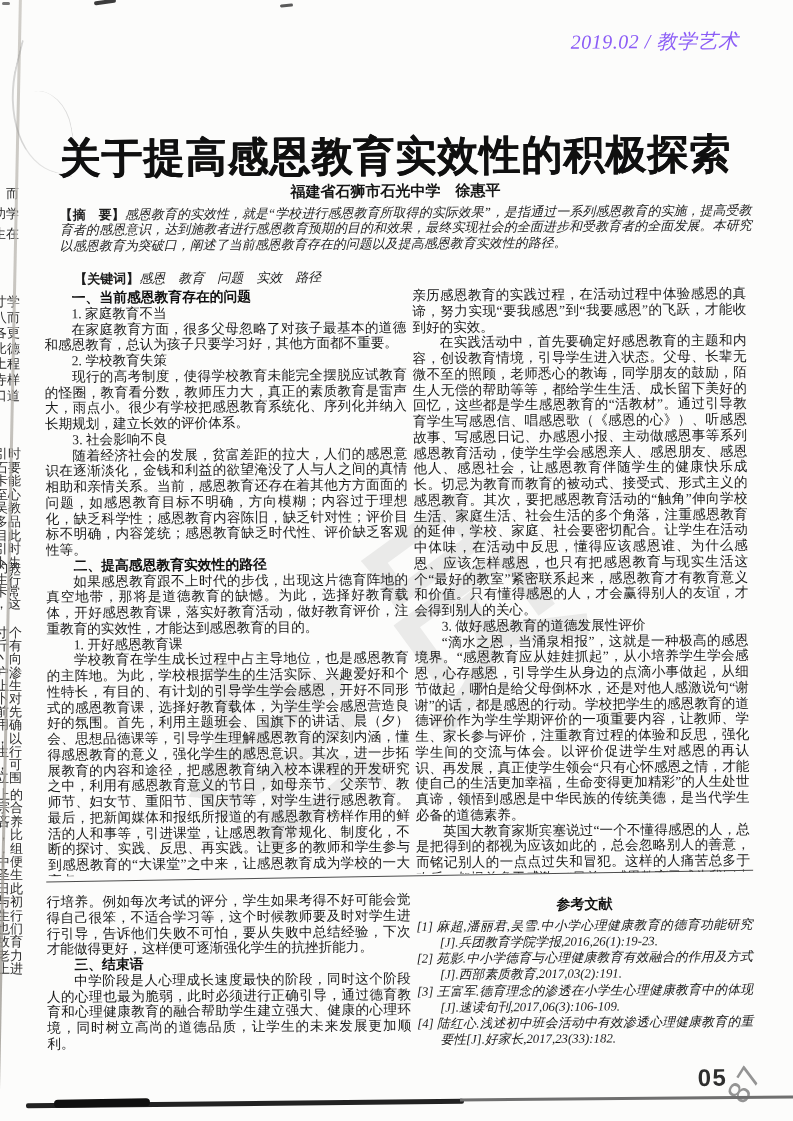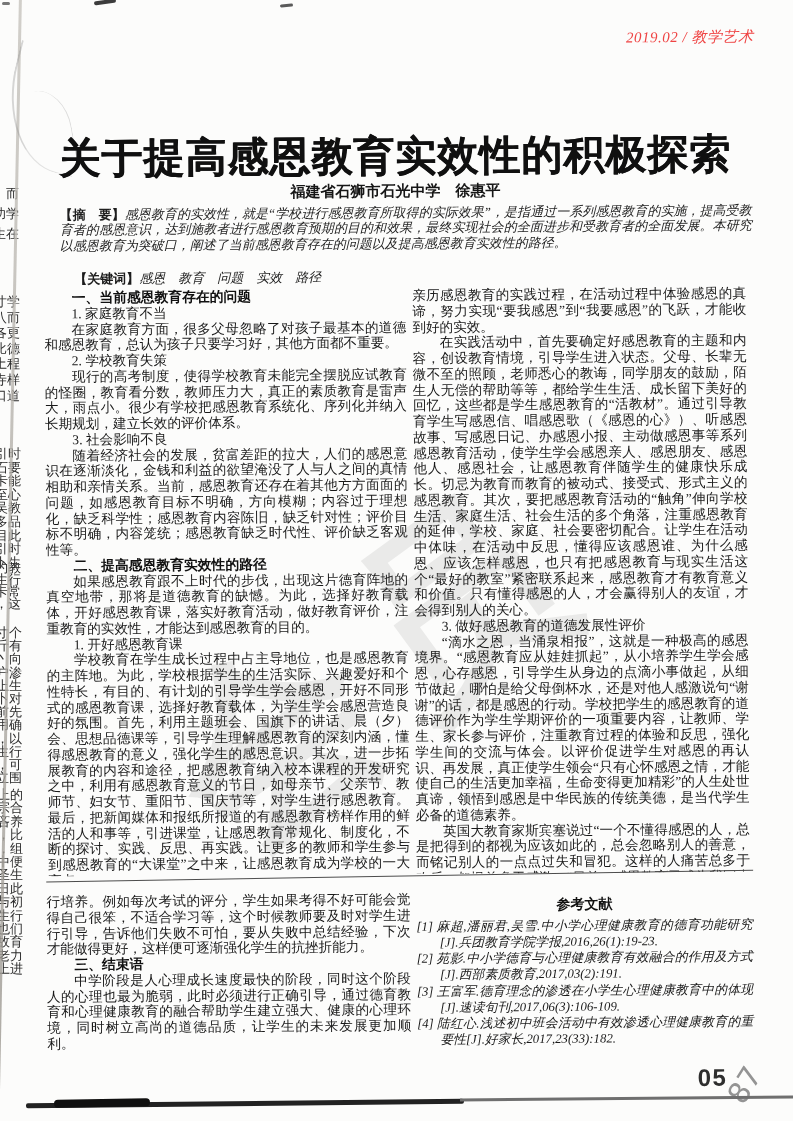--- a/index.html
+++ b/index.html
@@ -18,22 +18,22 @@
   
   .frag-col{
     position:absolute;width:34px;overflow:hidden;
     font-size:13px;color:#2a2a2a;letter-spacing:0;
     font-family:"Liberation Serif","DejaVu Serif",serif;
   }
   .frag-col div{white-space:nowrap;}
   
   .content{position:absolute;left:0;top:0;width:793px;height:1121px;transform:rotate(-0.4deg);transform-origin:center;}
   .header-meta{
-    position:absolute;top:30px;right:36px;
-    font-style:italic;font-size:15px;color:#ef4444;letter-spacing:.5px;
+    position:absolute;top:30px;right:51px;
+    font-style:italic;font-size:20px;color:#8b5cf6;letter-spacing:.5px;
   }
   .title{
     position:absolute;top:102px;left:46px;width:704px;text-align:center;
     font-family:"Liberation Sans","DejaVu Sans",sans-serif;
     font-weight:900;font-size:41px;letter-spacing:1px;color:#101010;
     text-shadow:.6px 0 0 currentColor;
   }
   .byline{
     position:absolute;top:182px;left:46px;width:704px;text-align:center;
     font-family:"Liberation Sans","DejaVu Sans",sans-serif;

